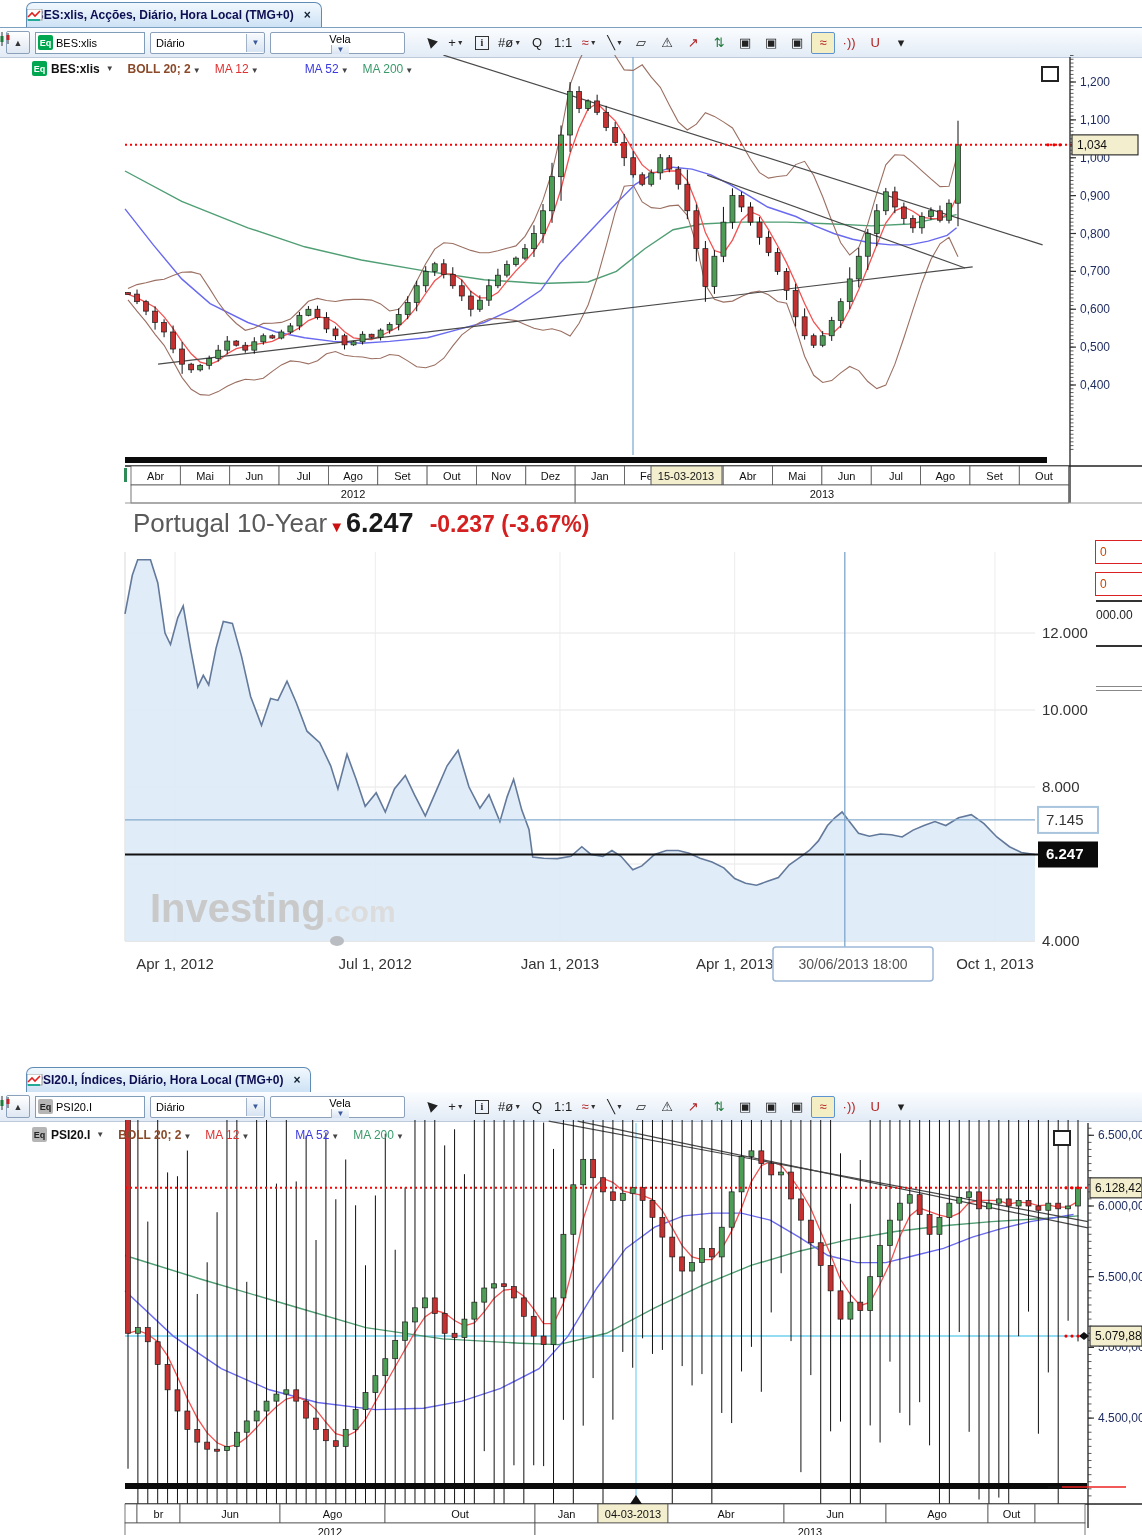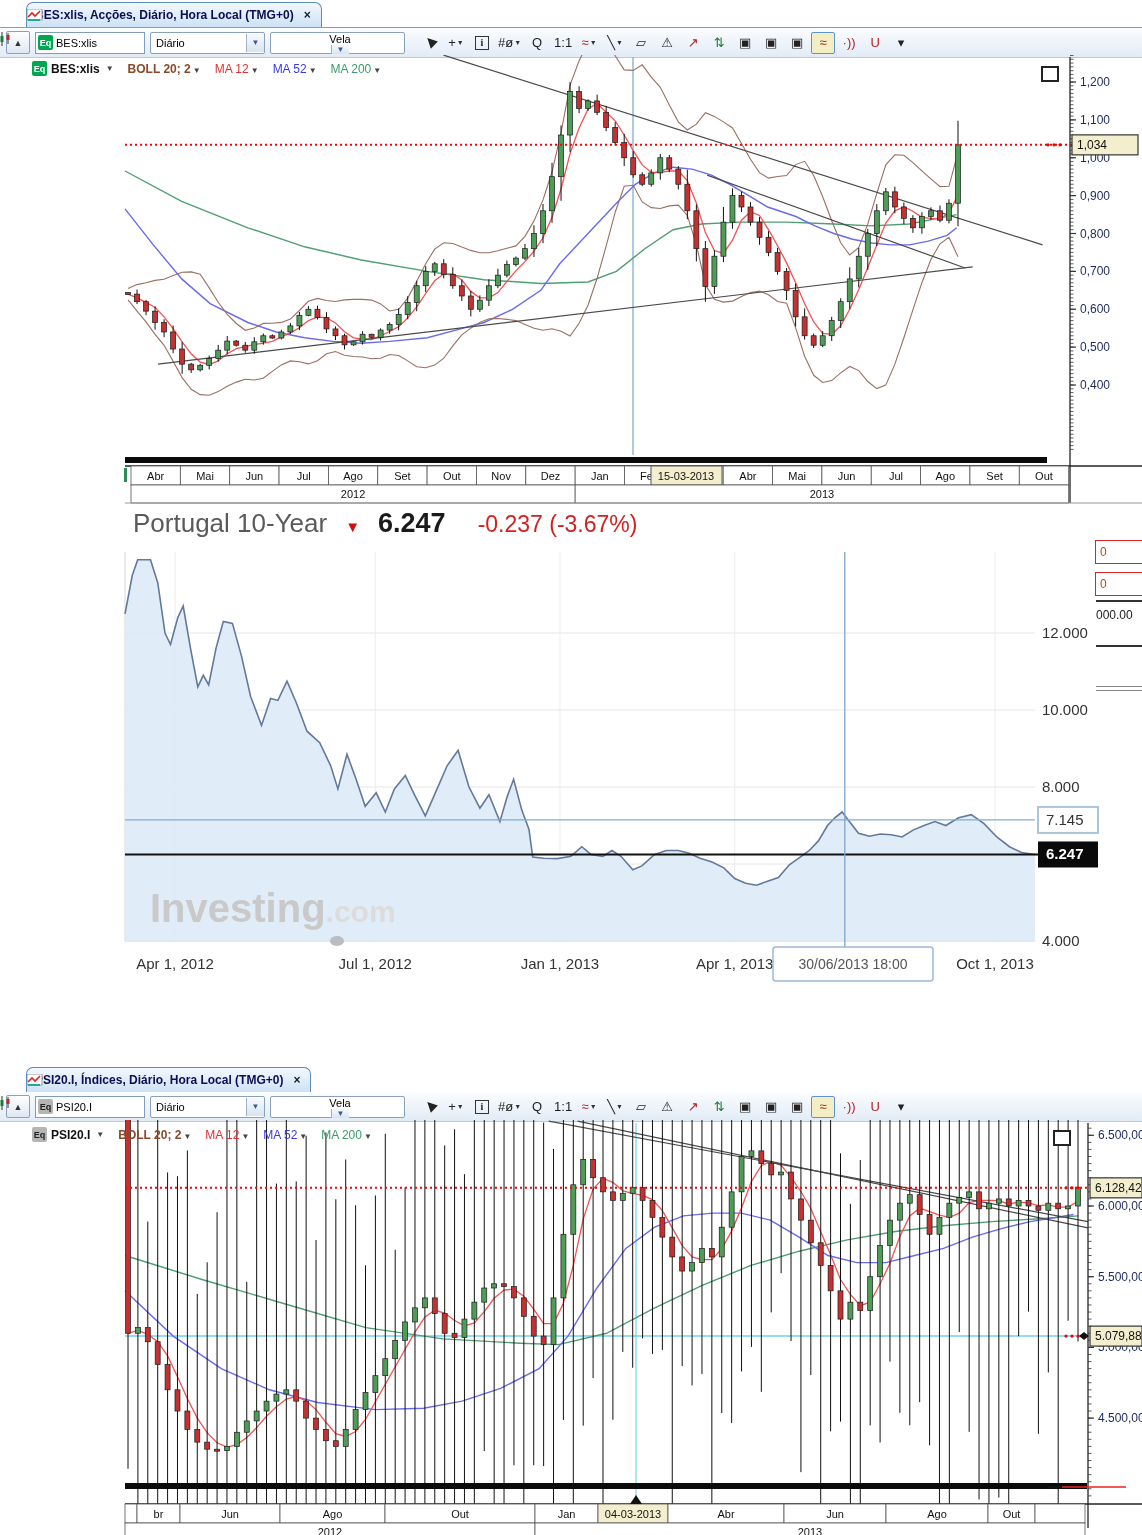--- a/index.html
+++ b/index.html
@@ -36,29 +36,29 @@
   .tools{display:flex;align-items:center;gap:2px;margin-left:8px;}
   .ticon{min-width:20px;height:20px;display:flex;align-items:center;justify-content:center;
       font-size:13px;color:#222;border:1px solid transparent;border-radius:2px;padding:0 1px;}
   .ticon .dda{font-size:7px;color:#333;margin-left:1px;}
   .ticon-active{background:#f3eec3;border:1px solid #5e93d1;}
   .rot-nw{transform:rotate(-135deg);display:inline-block;}
   .red{color:#b22222;} .green{color:#1d7a38;}
   .legend{position:absolute;display:flex;align-items:center;gap:14px;font-size:12px;z-index:5;}
   .legend .sym{font-weight:bold;color:#111;}
   .larr{font-size:8px;color:#444;margin-left:2px;}
-  .c-boll{color:#8a4a2a;font-weight:bold;} .c-ma12{color:#e03030;} .c-ma52{color:#3a3ae0;} .c-ma200{color:#3a9a6a;}
+  .c-boll{color:#8a4a2a;font-weight:bold;} .c-ma12{color:#e03030;} .c-ma52{color:#3a3ae0;margin-left:32px;} .c-ma200{color:#3a9a6a;}
   .restorebtn{position:absolute;width:14px;height:12px;border:2px solid #222;background:#fff;z-index:6;}
   svg{position:absolute;left:0;}
   
-  .inv-header{position:absolute;left:133px;top:508px;display:flex;align-items:baseline;gap:18px;z-index:4;}
+  .inv-header{position:absolute;left:133px;top:508px;display:flex;align-items:baseline;gap:2px;z-index:4;}
   .inv-title{font-size:26px;color:#5a5a5a;}
   .inv-dir{color:#cc1111;font-size:15px;}
   .inv-last{font-size:27px;font-weight:bold;color:#1a1a1a;}
-  .inv-chg{font-size:23px;font-weight:normal;color:#d42020;margin-left:14px;}
+  .inv-chg{font-size:23px;font-weight:bold;color:#d42020;margin-left:14px;}
   .remnant-box{position:absolute;width:46px;height:22px;border:1px solid #dd2222;background:#fff;
       color:#cc4400;font-size:12px;display:flex;align-items:center;padding-left:4px;z-index:4;}
   .remnant-text{position:absolute;color:#222;font-size:12px;z-index:4;}
   .remnant-line{position:absolute;background:#333;height:2px;z-index:4;}
   .remnant-line.thin{height:1px;background:#888;}
 </style>
 </head>
 <body>
 
 <div class="stage">

